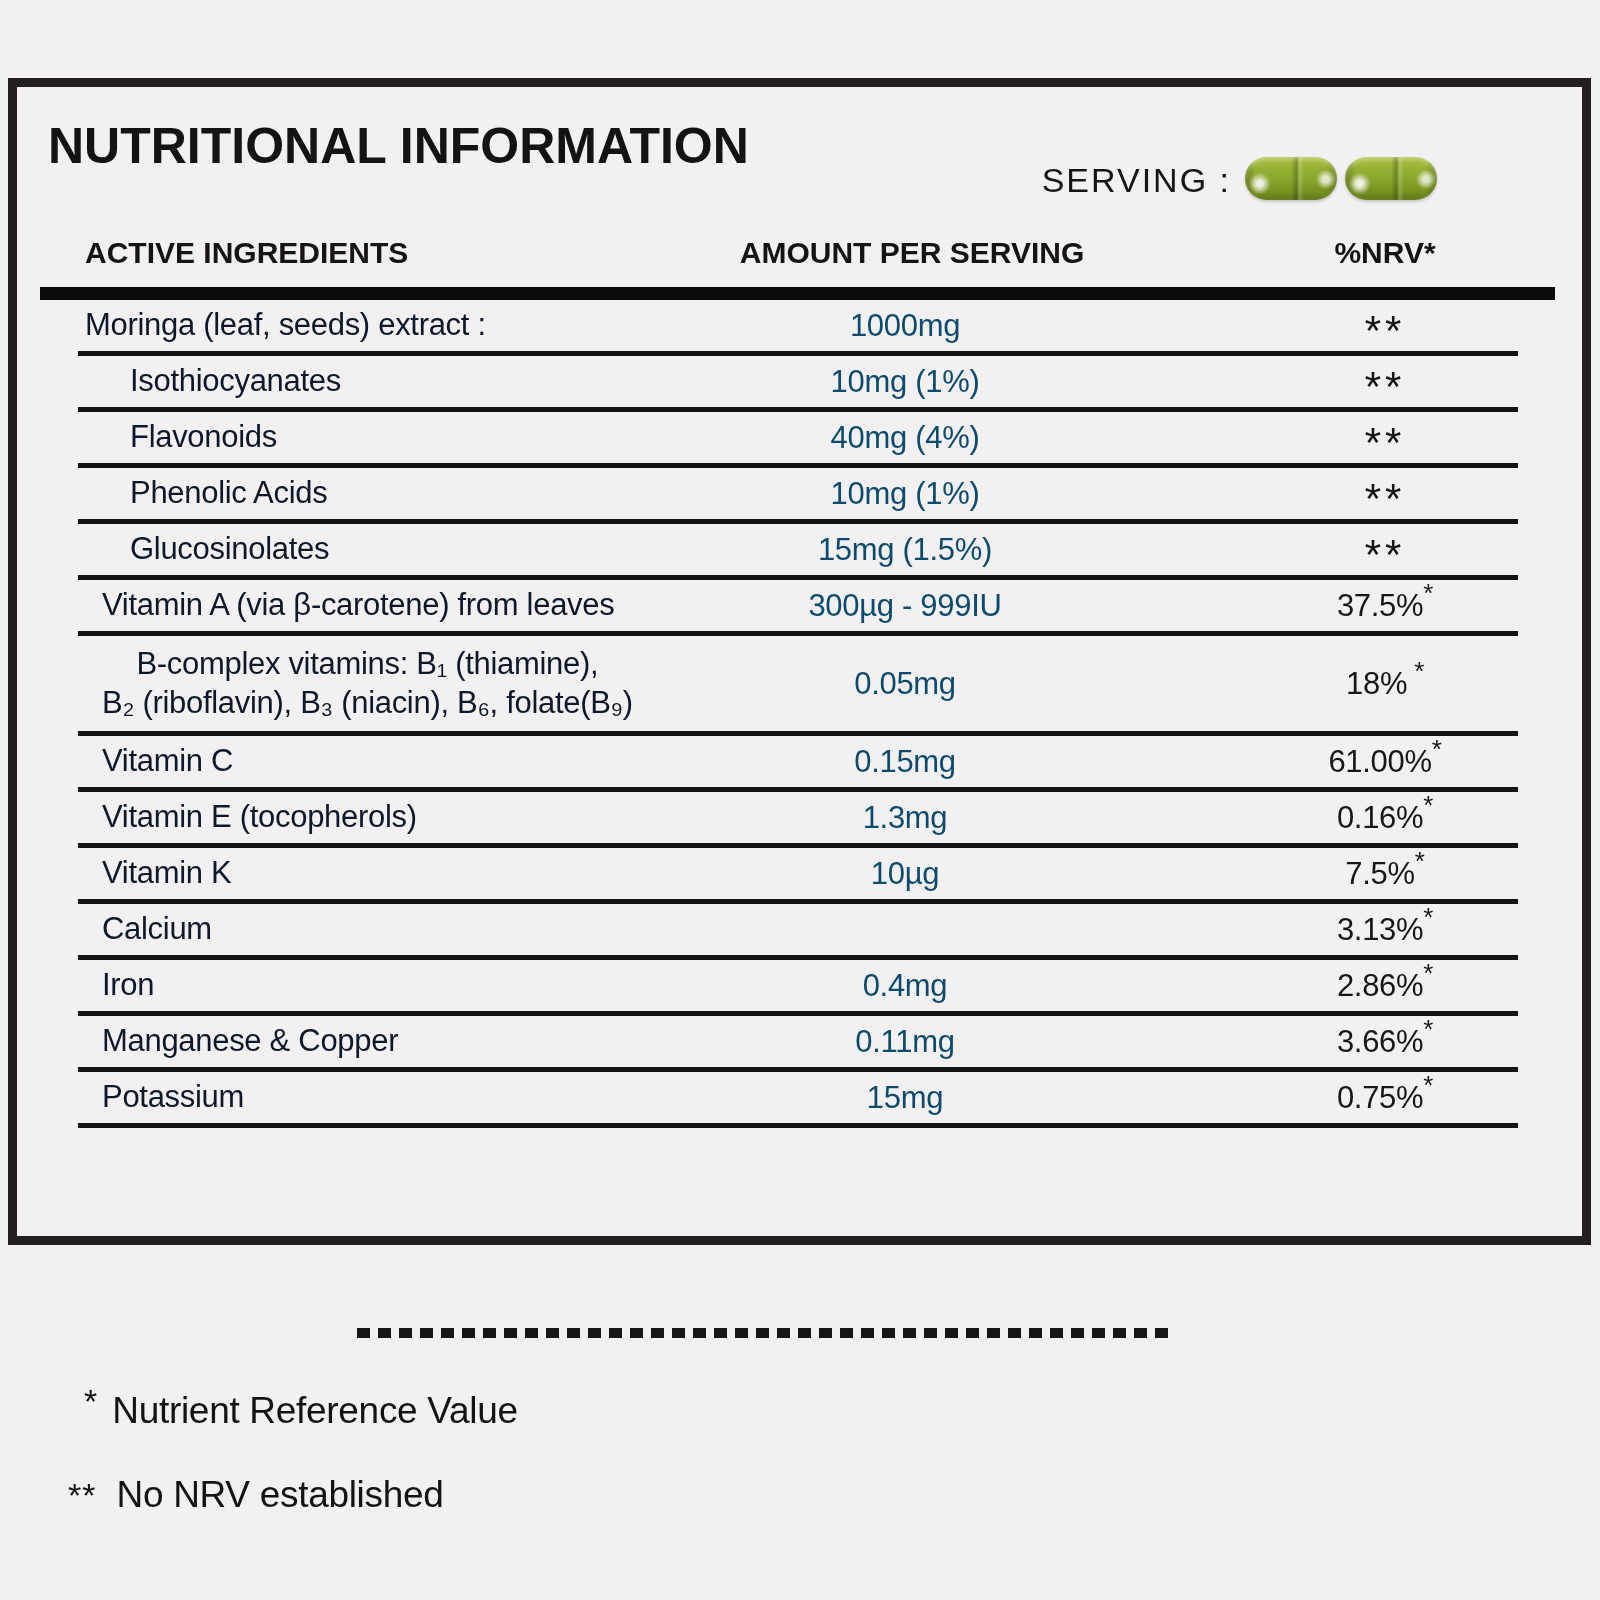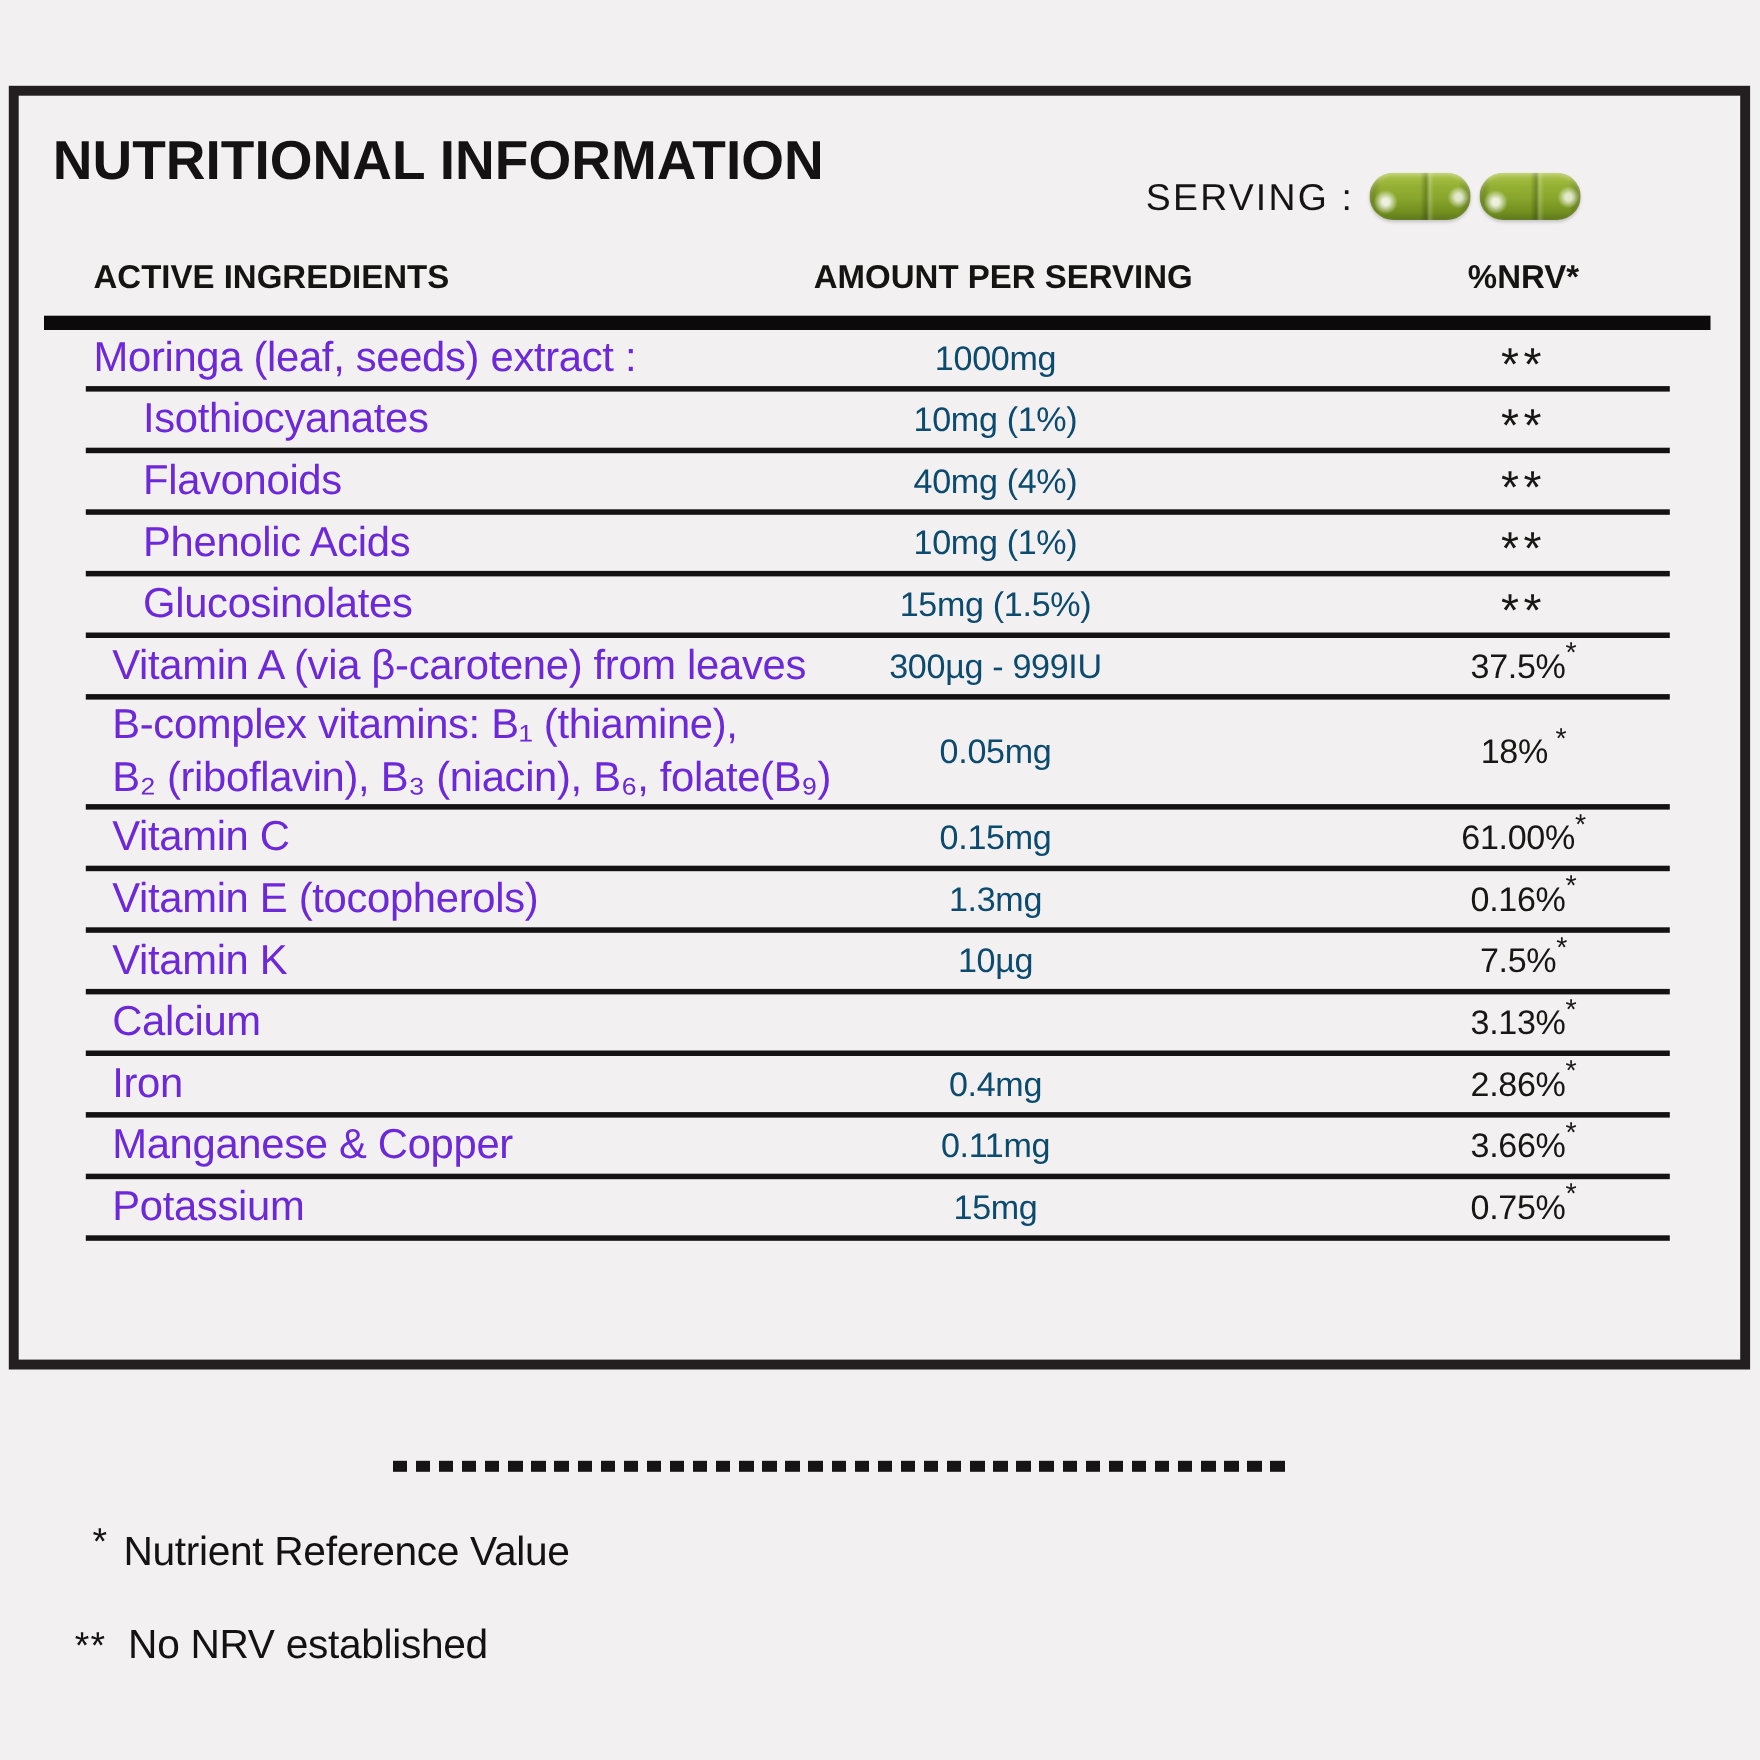--- a/index.html
+++ b/index.html
@@ -55,22 +55,22 @@
 
   
   .rows{position:absolute;left:0;top:213px;width:100%;}
   .row{
     position:relative;margin-left:61px;width:1440px;height:56px;
     box-sizing:border-box;border-bottom:5px solid #141213;
     display:flex;align-items:center;
   }
   .row.tall{height:100px;}
   .c-ing{
-    font-size:38px;letter-spacing:-0.3px;line-height:1.25;color:#6d28d9;
-    padding-left:8px;max-width:690px;
+    font-size:31px;letter-spacing:-0.3px;line-height:1.25;color:#0f172a;
+    padding-left:8px;max-width:690px;text-align:center;
   }
   .row.main .c-ing{padding-left:7px;}
   .row.item .c-ing{padding-left:24px;}
   .row.sub  .c-ing{padding-left:52px;}
   .c-amt{
     position:absolute;left:610px;width:434px;text-align:center;
     font-size:31px;letter-spacing:-0.3px;color:#0c4a6e;
   }
   .c-nrv{
     position:absolute;left:1120px;width:374px;text-align:center;

